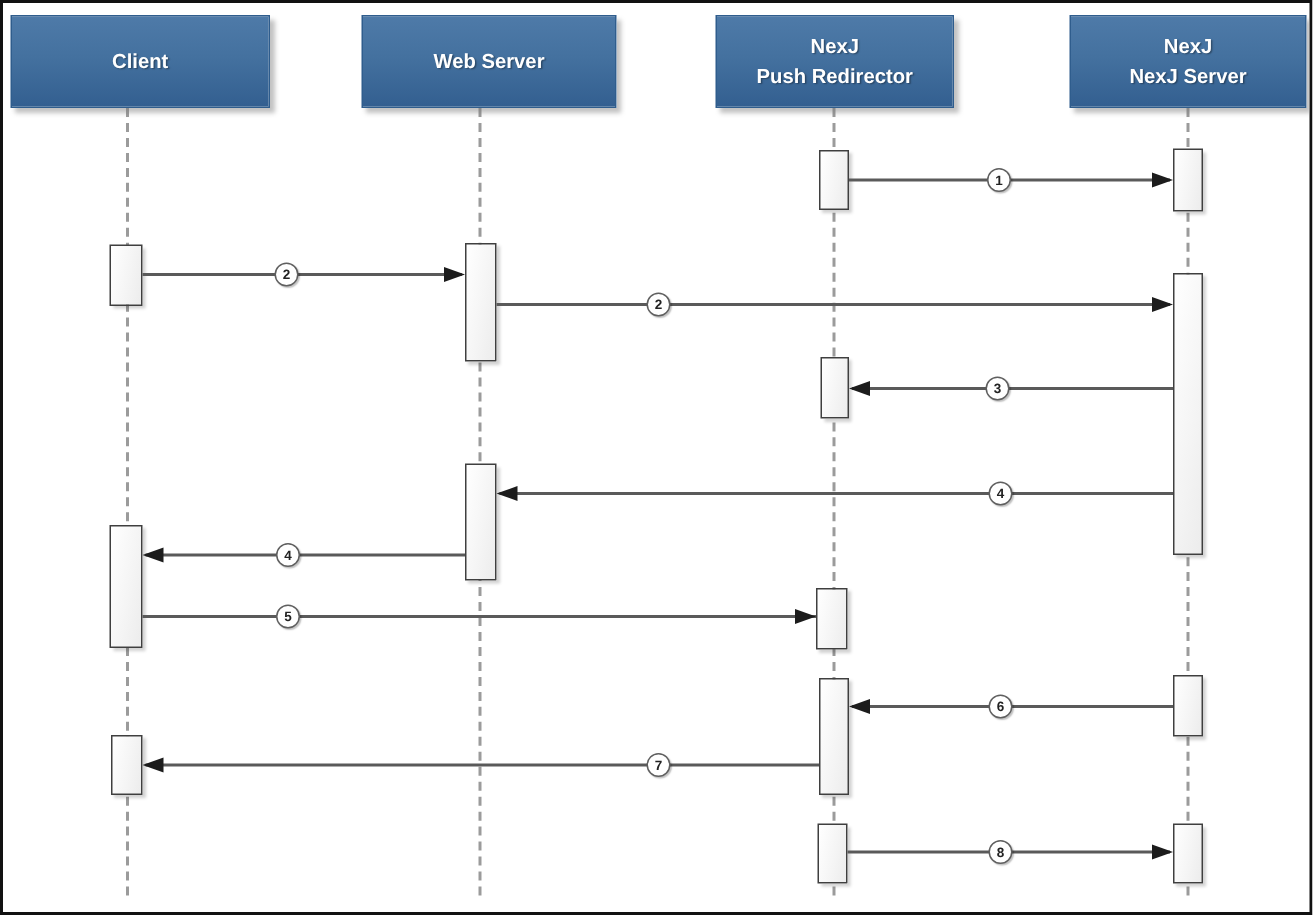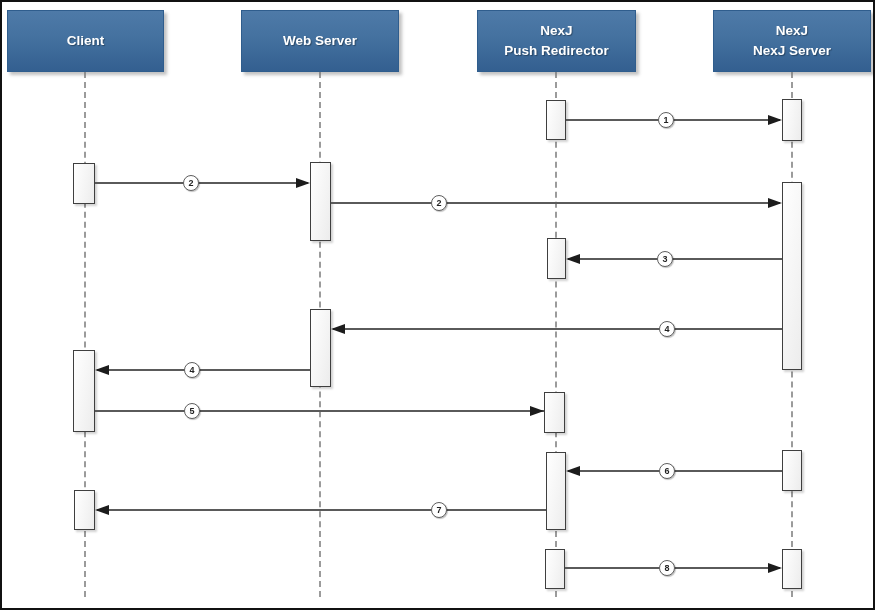--- a/index.html
+++ b/index.html
@@ -86,25 +86,25 @@
 </head>
 <body>
 
 <div class="canvas">
 
   <div class="lifeline" style="left:82px; top:70px; height:525px;"></div>
   <div class="lifeline" style="left:317px; top:70px; height:525px;"></div>
   <div class="lifeline" style="left:553px; top:70px; height:525px;"></div>
   <div class="lifeline" style="left:789px; top:70px; height:525px;"></div>
 
-  <div class="actor-box" style="left:5px; top:8px; width:157px;justify-content:center;">
+  <div class="actor-box" style="left:5px; top:8px; width:173px;justify-content:center;">
     <span>Client</span>
       <span></span>
   </div>
-  <div class="actor-box" style="left:239px; top:8px; width:158px;">
+  <div class="actor-box" style="left:239px; top:8px; width:170px;">
     <span>Web Server</span>
       <span></span>
   </div>
   <div class="actor-box" style="left:475px; top:8px; width:159px;">
     <span>NexJ</span>
       <span>Push Redirector</span>
   </div>
   <div class="actor-box" style="left:711px; top:8px; width:158px;">
     <span>NexJ</span>
       <span>NexJ Server</span>

